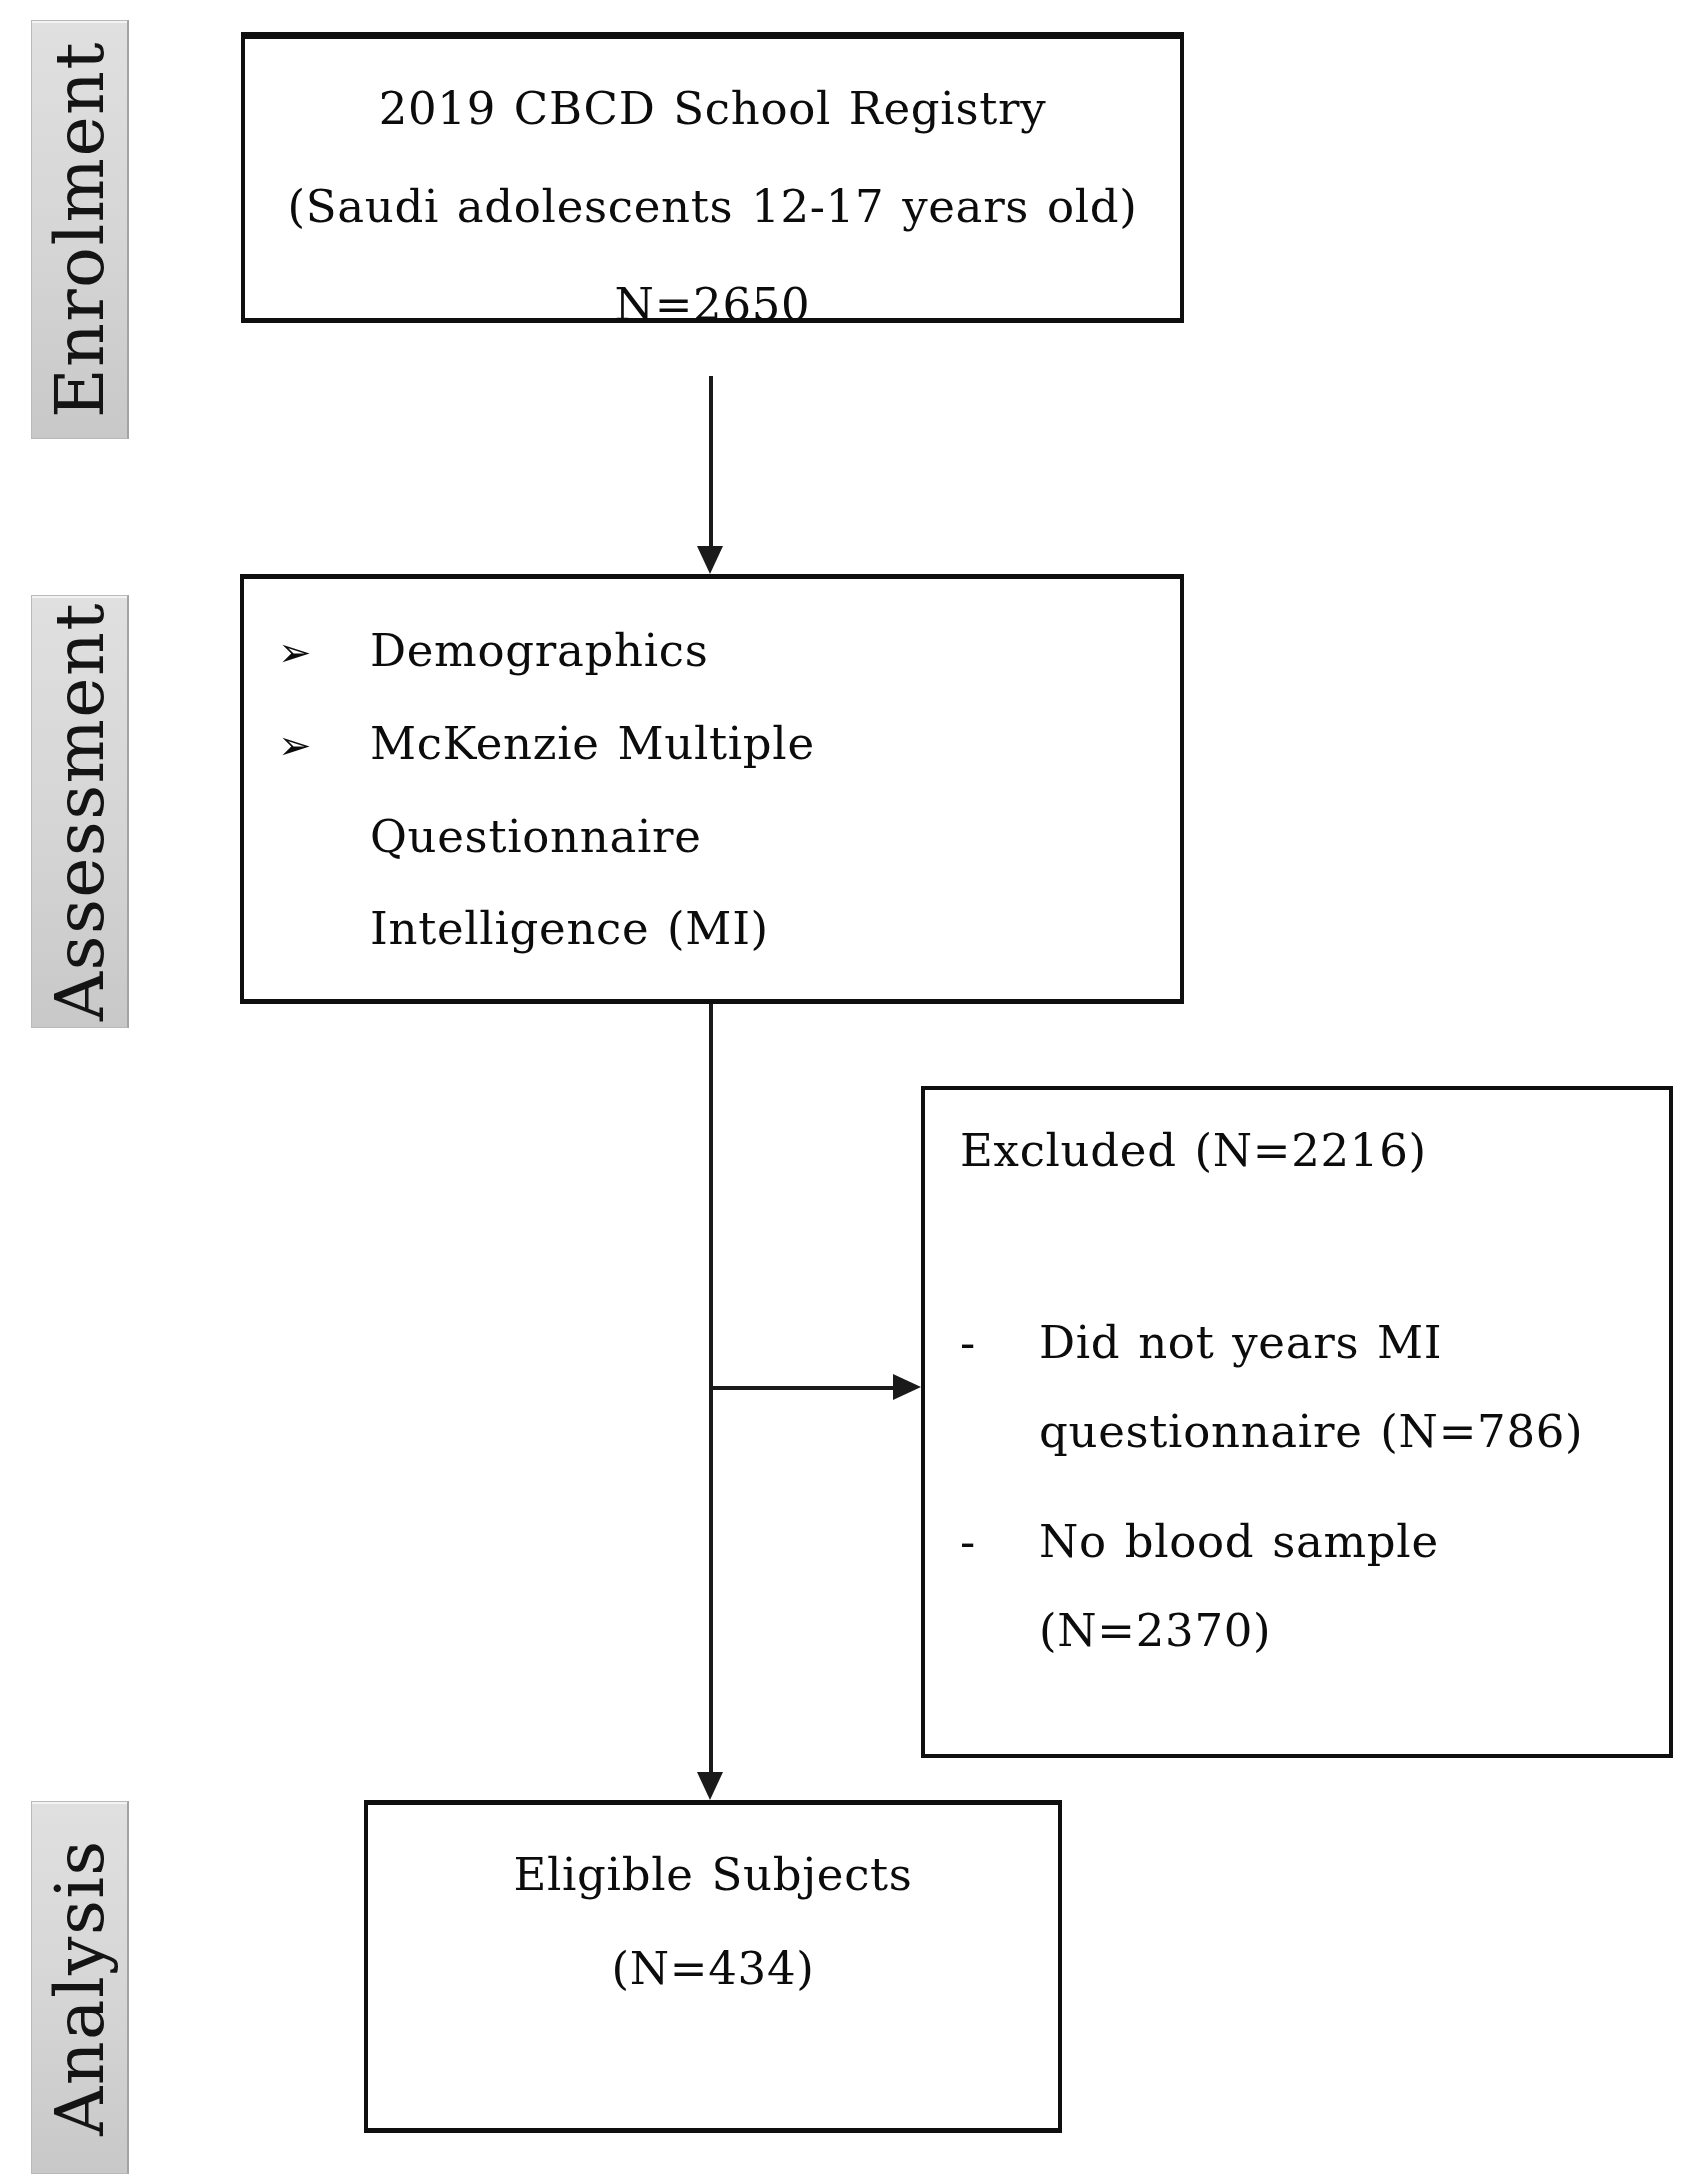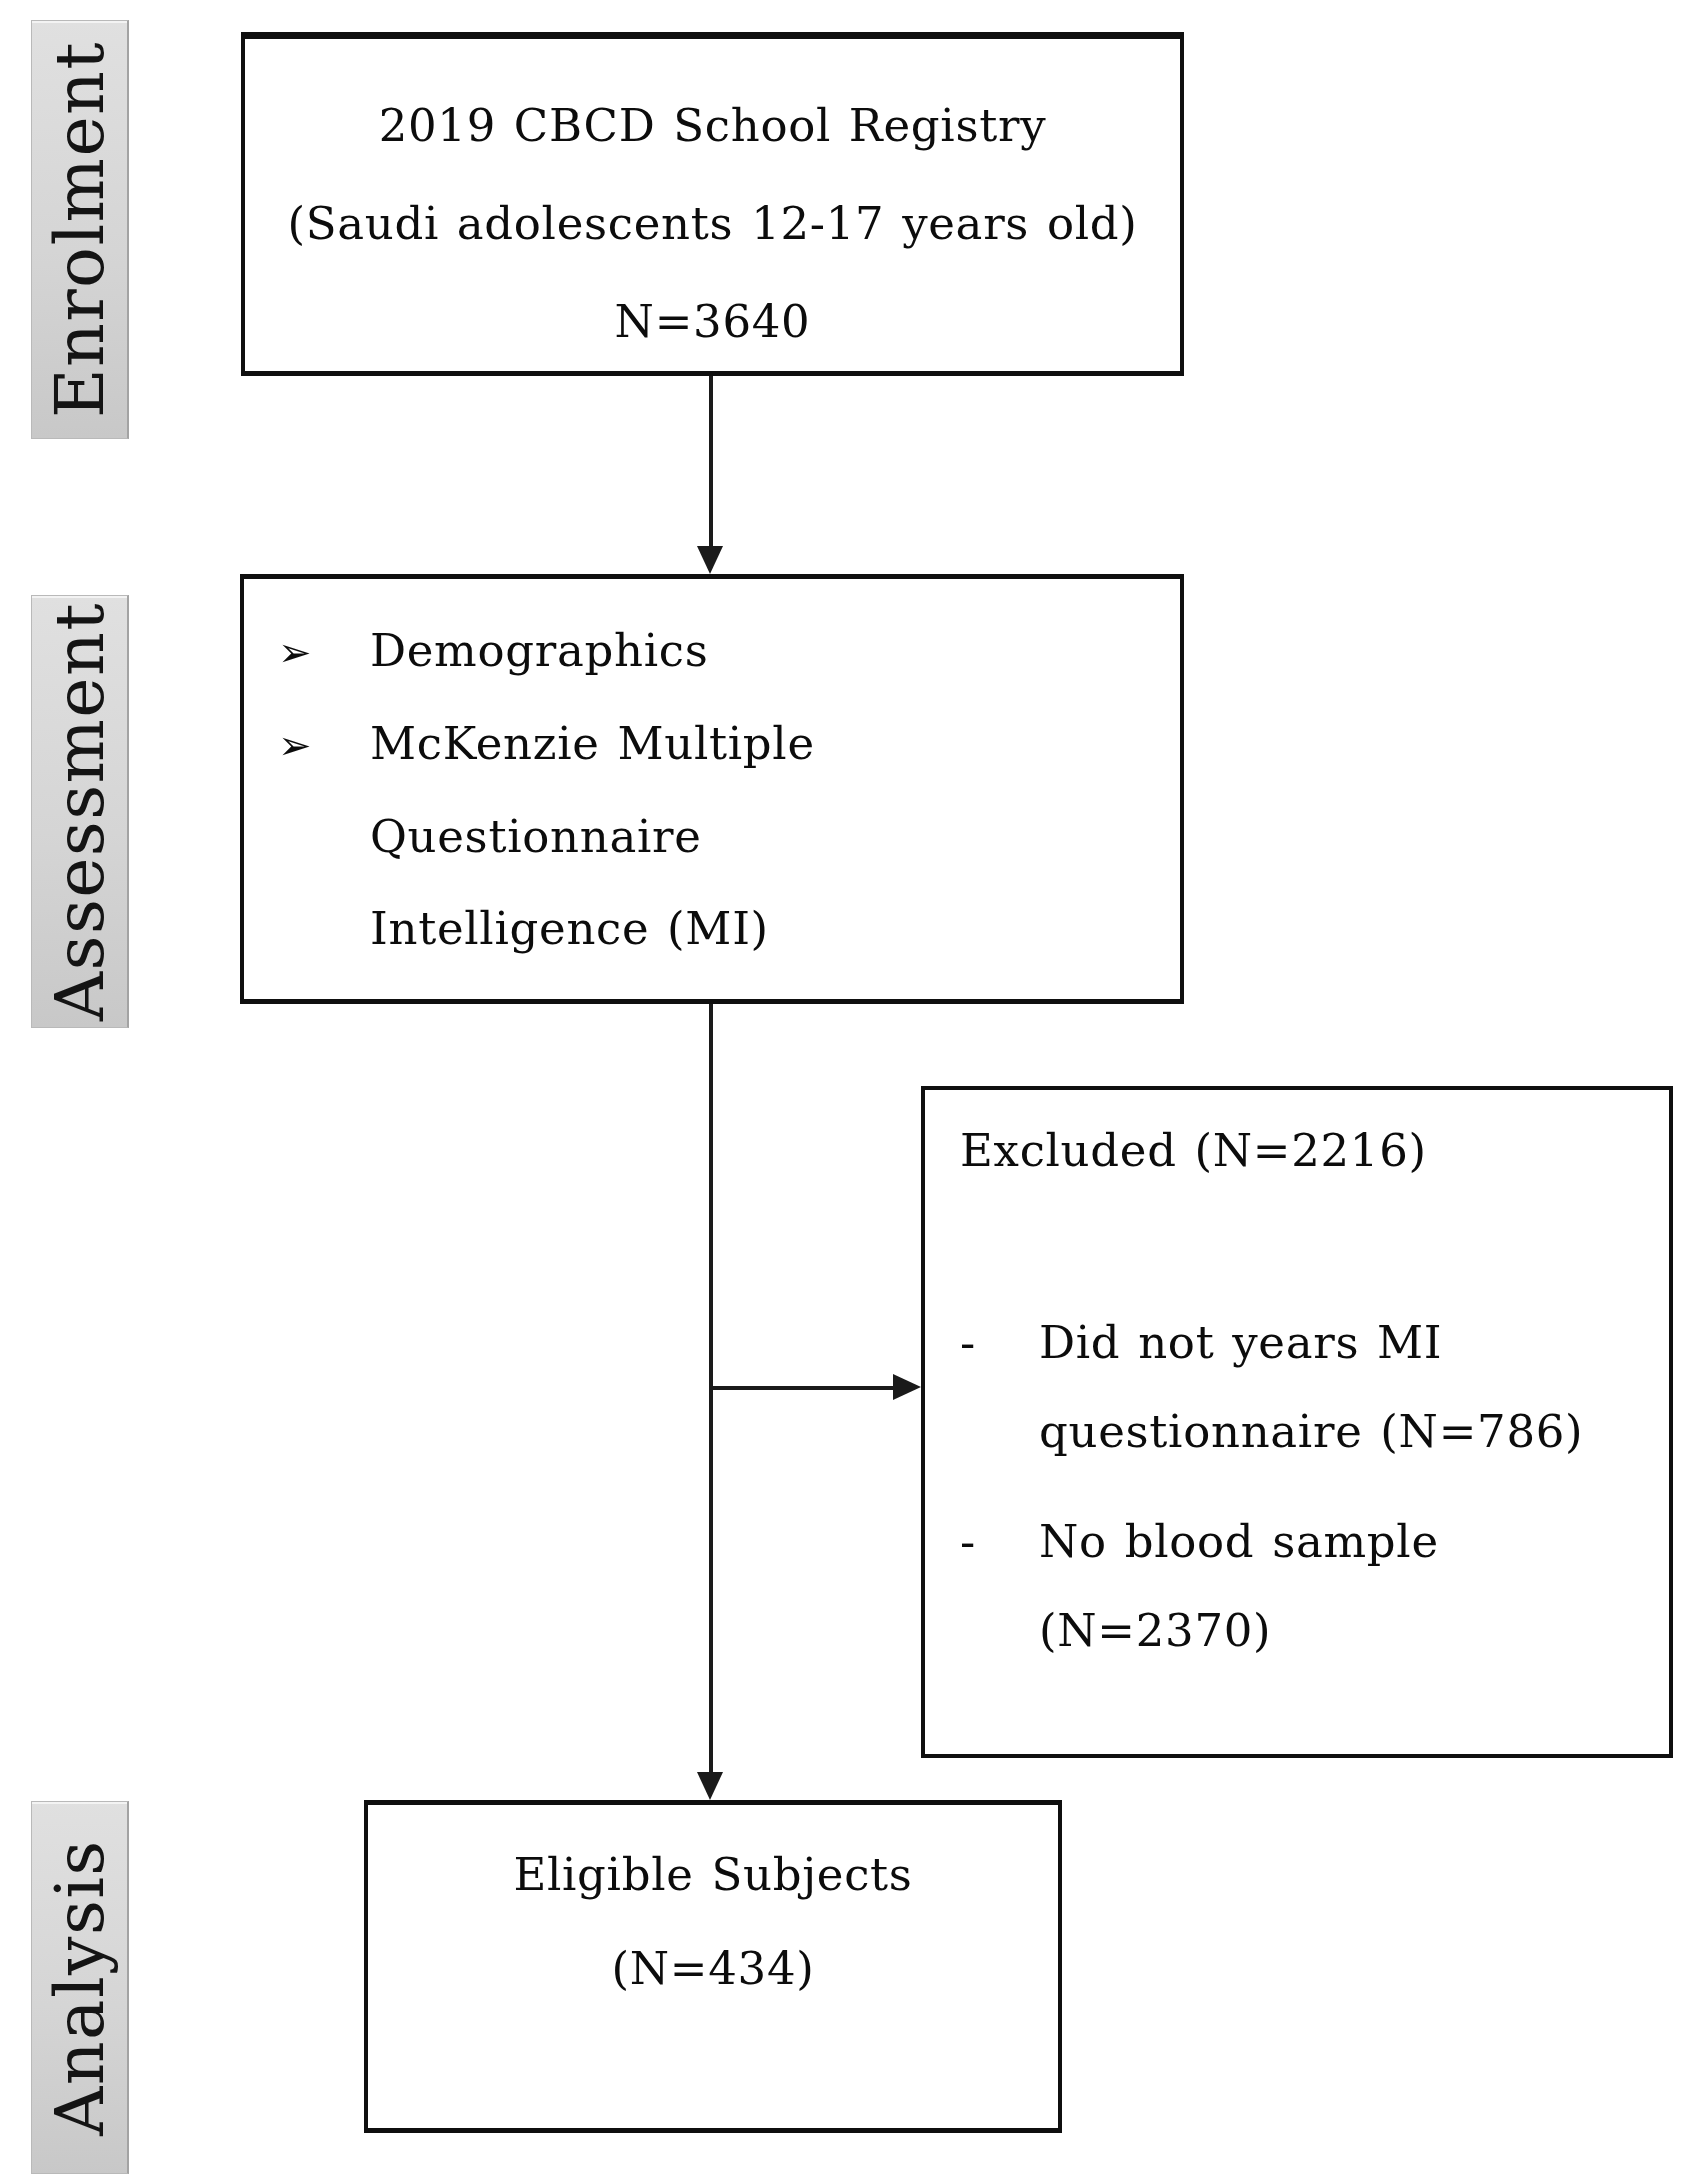--- a/index.html
+++ b/index.html
@@ -42,24 +42,24 @@
   .box{
     position:absolute;
     box-sizing:border-box;
     background:#ffffff;
     border:4.3px solid #0f0f0f;
     font-size:45px;
     letter-spacing:0.7px;
     word-spacing:2.8px;
   }
   #registry-box{
-    left:241px;top:32px;width:943px;height:344px;
+    left:241px;top:32px;width:943px;height:291px;
     border-top-width:7px;border-bottom-width:5.7px;
     text-align:center;
-    padding-top:38px;
+    padding-top:21px;
     line-height:98px;
   }
   #assessment-box{
     left:240px;top:574px;width:944px;height:430px;
     border-top-width:5.7px;border-bottom-width:5.7px;
     padding:25.5px 21px 0 34px;
     line-height:92px;
   }
   #excluded-box{
     left:921px;top:1086px;width:752px;height:672px;
@@ -122,21 +122,21 @@
   <div class="stage-bar" id="stage-assessment">
     <span class="stage-label">Assessment</span>
   </div>
   <div class="stage-bar" id="stage-analysis">
     <span class="stage-label">Analysis</span>
   </div>
 
   <div class="box" id="registry-box">
     <div>2019 CBCD School Registry</div>
     <div>(Saudi adolescents 12-17 years old)</div>
-    <div>N=3640</div>
+    <div>N=2650</div>
   </div>
 
   <div class="line" id="line-registry-assessment"></div>
   <div class="arrowhead" id="arrow-into-assessment"></div>
 
   <div class="box" id="assessment-box">
     <div class="flex-row">
       <span class="glyph-cell bullet-glyph">➢</span>
       <span class="row-text">Demographics</span>
     </div>

